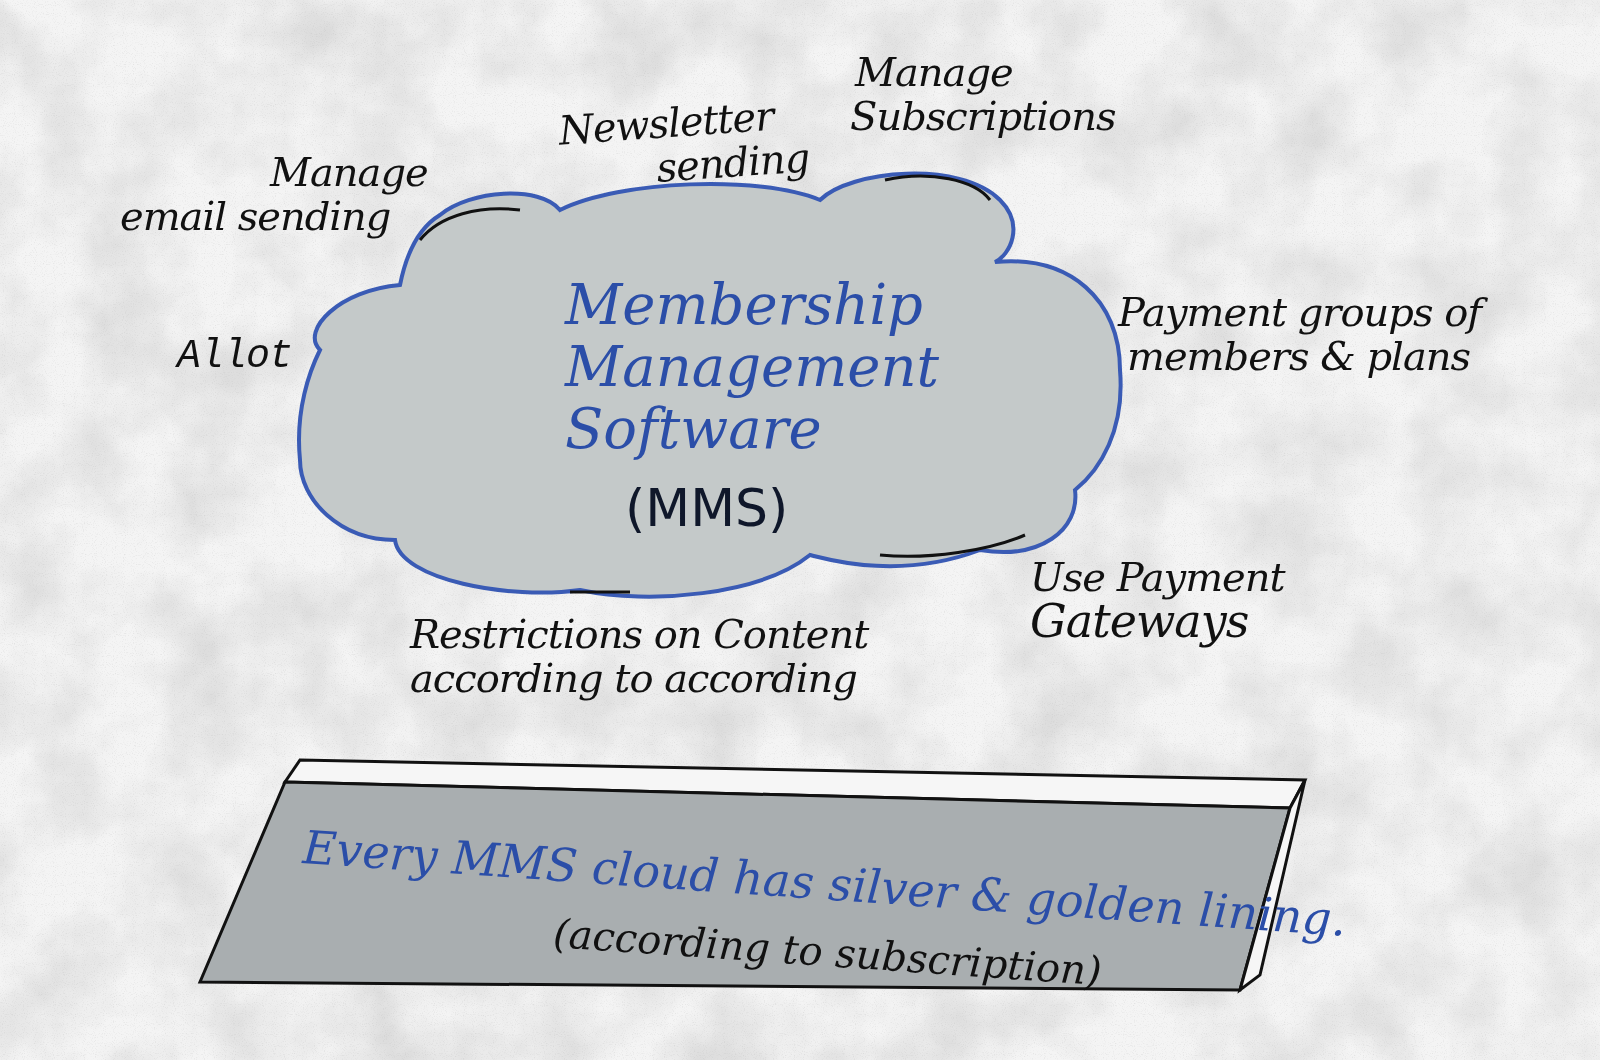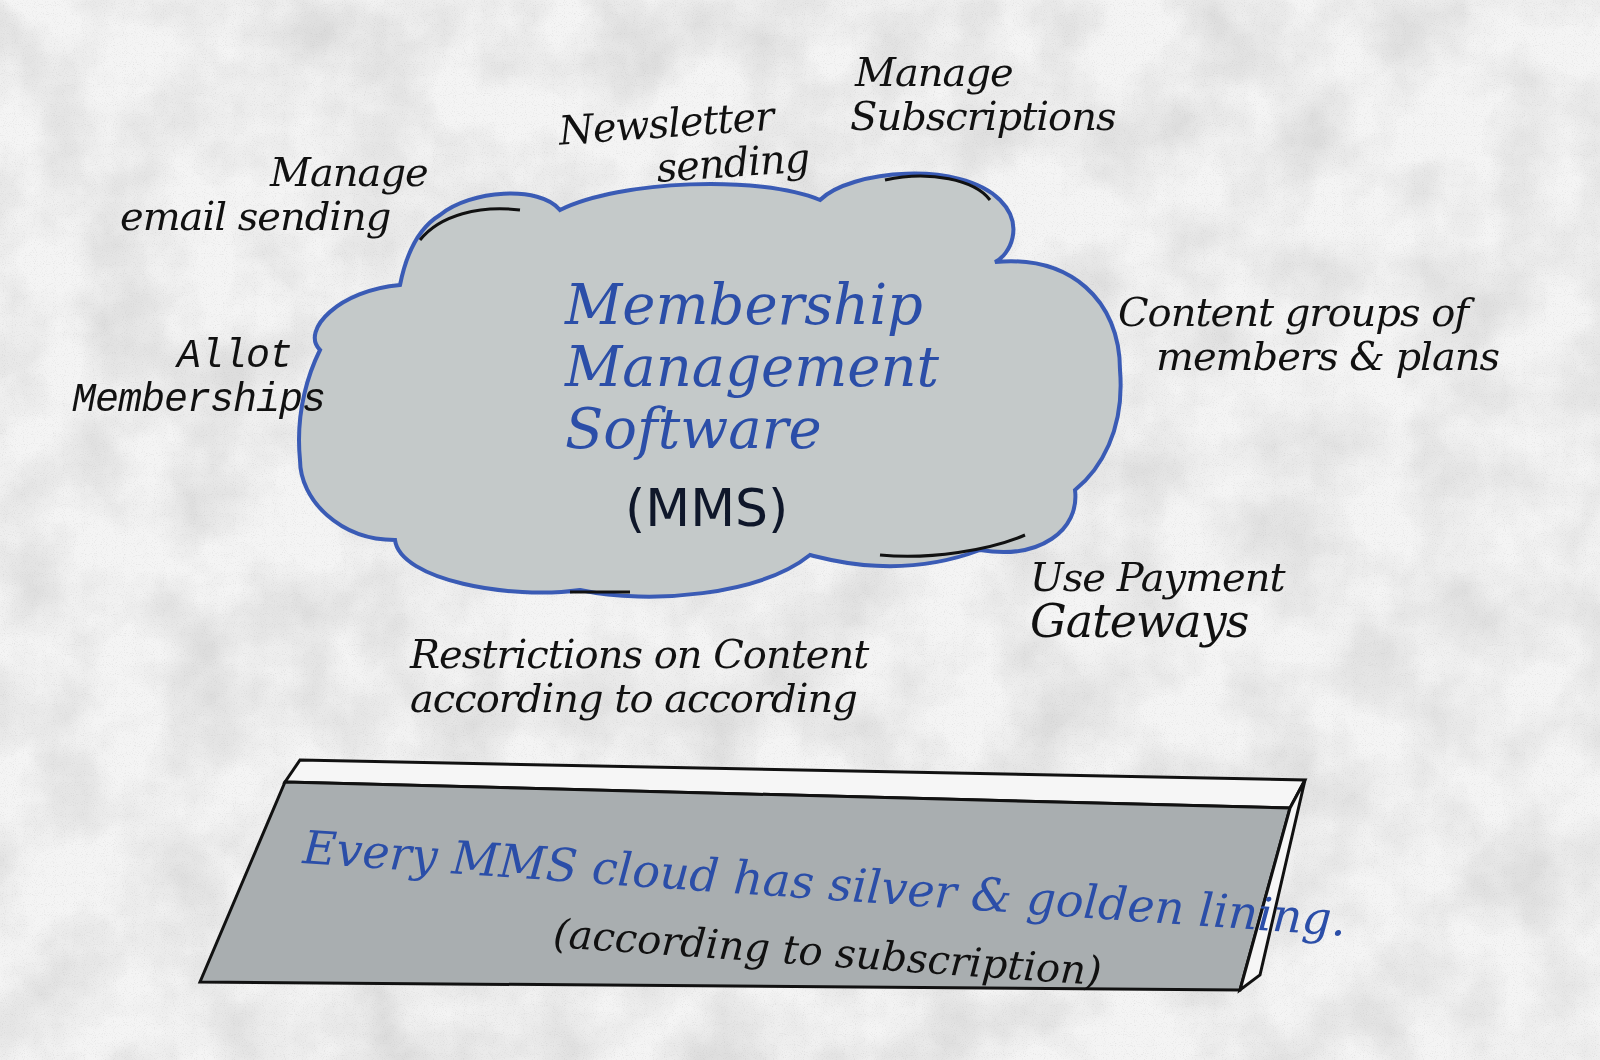--- a/index.html
+++ b/index.html
@@ -89,35 +89,34 @@
   <div>Newsletter</div>
   <div style="padding-left:95px;">sending</div>
 </div>
 
 <div class="label" style="left:850px;top:50px;">
   <div style="padding-left:5px;">Manage</div>
   <div>Subscriptions</div>
 </div>
 
 <div class="label" style="left:1118px;top:290px;">
-  <div>Content groups of</div>
-  <div style="padding-left:38px;">members &amp; plans</div>
+  <div>Payment groups of</div>
+  <div style="padding-left:9px;">members &amp; plans</div>
 </div>
 
 <div class="label" style="left:72px;top:335px;font-family:Liberation Mono, monospace;">
   <div style="padding-left:105px;">Allot</div>
-  <div>Memberships</div>
 </div>
 
 <div class="label" style="left:1030px;top:555px;">
   <div>Use Payment</div>
   <div style="font-size:46px;font-style:italic;">Gateways</div>
 </div>
 
-<div class="label" style="left:410px;top:612px;margin-top:20px;">
+<div class="label" style="left:410px;top:612px;">
   <div>Restrictions on Content</div>
   <div>according to according</div>
 </div>
 
 <div style="position:absolute;left:565px;top:274px;">
   <div class="cloud-text" style="position:relative;">Membership</div>
   <div class="cloud-text" style="position:relative;">Management</div>
   <div class="cloud-text" style="position:relative;">Software</div>
 </div>
 <div class="mms" style="left:625px;top:478px;">(MMS)</div>

